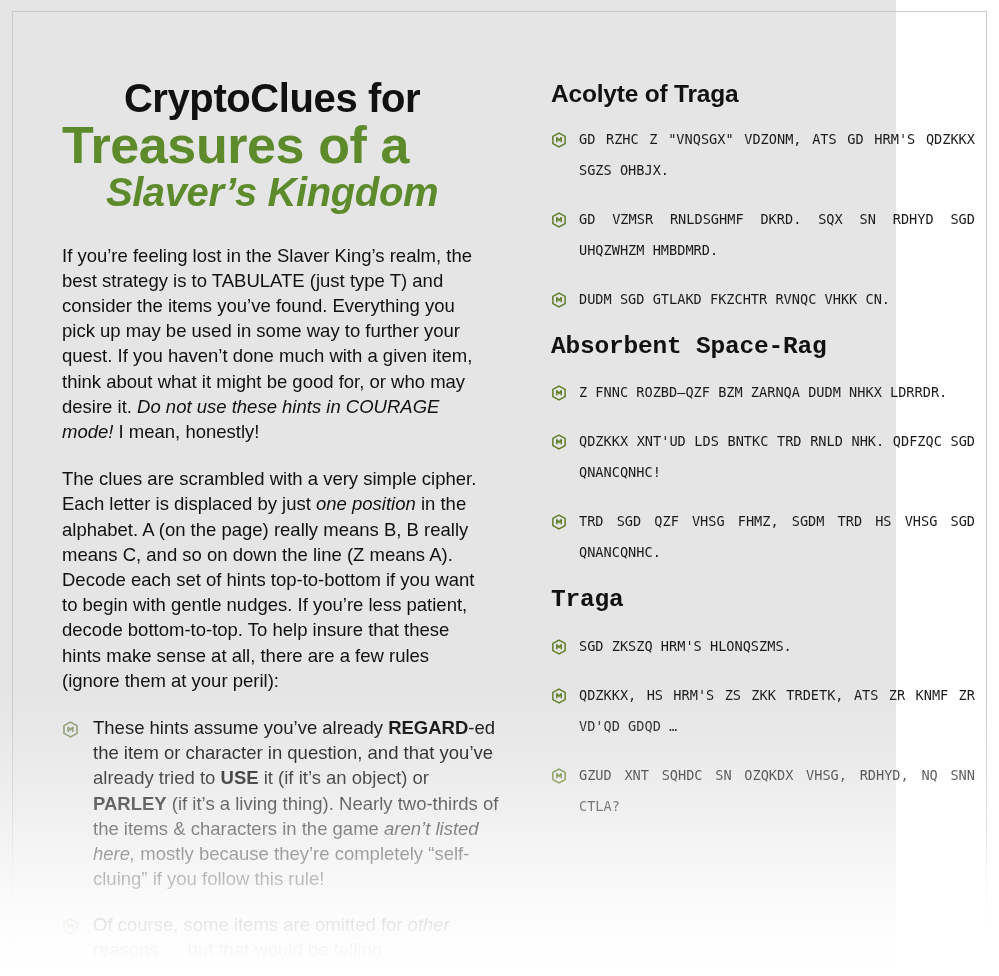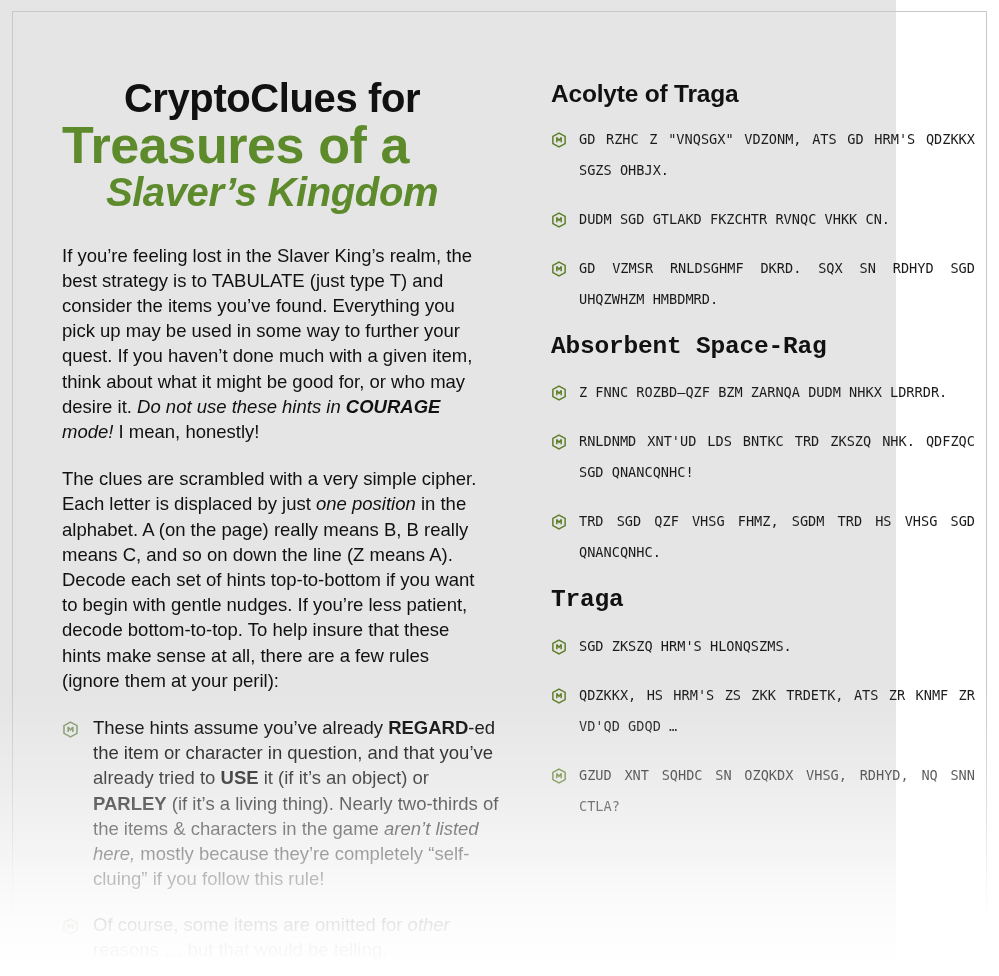--- a/index.html
+++ b/index.html
@@ -86,21 +86,21 @@
 
   .body-para {
     font-size: 18.5px;
     line-height: 25.2px;
     color: #111111;
     margin: 0 0 22px 0;
     width: 420px;
   }
   .body-para b { font-weight: normal; }
   .body-para i { }
-  .body-para .bi { font-weight: bold; font-style: italic; }
+  .body-para .bi { font-weight: normal; font-style: italic; }
 
   .rules-list {
     margin: 0;
     padding: 0;
     list-style: none;
   }
   .rule-item {
     position: relative;
     padding-left: 31px;
     font-size: 18.5px;
@@ -237,47 +237,47 @@
                     <path d="M12 1.6 L21.2 6.6 L21.2 17.4 L12 22.4 L2.8 17.4 L2.8 6.6 Z" fill="none" stroke="#5d7d26" stroke-width="2.2"></path>
                     <path d="M7.6 8.0 L7.6 15.4 L9.9 15.4 L9.9 11.6 L12 14.4 L14.1 11.6 L14.1 15.4 L16.4 15.4 L16.4 8.0 L14.1 8.0 L12 11.0 L9.9 8.0 Z" fill="#5d7d26"></path>
                   </svg></span>
                 <span class="clue-text" style="text-align: justify; text-align-last: left;">GD RZHC Z "VNQSGX" VDZONM, ATS GD HRM'S QDZKKX SGZS OHBJX.</span>
               </li>
               <li class="clue-item">
                 <span class="clue-bullet"><svg viewBox="0 0 24 24" width="100%" height="100%" aria-hidden="true">
                     <path d="M12 1.6 L21.2 6.6 L21.2 17.4 L12 22.4 L2.8 17.4 L2.8 6.6 Z" fill="none" stroke="#5d7d26" stroke-width="2.2"></path>
                     <path d="M7.6 8.0 L7.6 15.4 L9.9 15.4 L9.9 11.6 L12 14.4 L14.1 11.6 L14.1 15.4 L16.4 15.4 L16.4 8.0 L14.1 8.0 L12 11.0 L9.9 8.0 Z" fill="#5d7d26"></path>
                   </svg></span>
+                <span class="clue-text" style="text-align: justify; text-align-last: left;">GD VZMSR RNLDSGHMF DKRD. SQX SN RDHYD SGD UHQZWHZM HMBDMRD.</span>
+              </li>
+              <li class="clue-item">
+                <span class="clue-bullet"><svg viewBox="0 0 24 24" width="100%" height="100%" aria-hidden="true">
+                    <path d="M12 1.6 L21.2 6.6 L21.2 17.4 L12 22.4 L2.8 17.4 L2.8 6.6 Z" fill="none" stroke="#5d7d26" stroke-width="2.2"></path>
+                    <path d="M7.6 8.0 L7.6 15.4 L9.9 15.4 L9.9 11.6 L12 14.4 L14.1 11.6 L14.1 15.4 L16.4 15.4 L16.4 8.0 L14.1 8.0 L12 11.0 L9.9 8.0 Z" fill="#5d7d26"></path>
+                  </svg></span>
                 <span class="clue-text" style="text-align: justify; text-align-last: left;">DUDM SGD GTLAKD FKZCHTR RVNQC VHKK CN.</span>
-              </li>
-              <li class="clue-item">
-                <span class="clue-bullet"><svg viewBox="0 0 24 24" width="100%" height="100%" aria-hidden="true">
-                    <path d="M12 1.6 L21.2 6.6 L21.2 17.4 L12 22.4 L2.8 17.4 L2.8 6.6 Z" fill="none" stroke="#5d7d26" stroke-width="2.2"></path>
-                    <path d="M7.6 8.0 L7.6 15.4 L9.9 15.4 L9.9 11.6 L12 14.4 L14.1 11.6 L14.1 15.4 L16.4 15.4 L16.4 8.0 L14.1 8.0 L12 11.0 L9.9 8.0 Z" fill="#5d7d26"></path>
-                  </svg></span>
-                <span class="clue-text" style="text-align: justify; text-align-last: left;">GD VZMSR RNLDSGHMF DKRD. SQX SN RDHYD SGD UHQZWHZM HMBDMRD.</span>
               </li>
             </ul>
           </div>
           <div class="section">
             <h2 class="section-heading">Absorbent Space-Rag</h2>
             <ul class="clue-list">
               <li class="clue-item">
                 <span class="clue-bullet"><svg viewBox="0 0 24 24" width="100%" height="100%" aria-hidden="true">
                     <path d="M12 1.6 L21.2 6.6 L21.2 17.4 L12 22.4 L2.8 17.4 L2.8 6.6 Z" fill="none" stroke="#5d7d26" stroke-width="2.2"></path>
                     <path d="M7.6 8.0 L7.6 15.4 L9.9 15.4 L9.9 11.6 L12 14.4 L14.1 11.6 L14.1 15.4 L16.4 15.4 L16.4 8.0 L14.1 8.0 L12 11.0 L9.9 8.0 Z" fill="#5d7d26"></path>
                   </svg></span>
                 <span class="clue-text" style="text-align: justify; text-align-last: left;">Z FNNC ROZBD–QZF BZM ZARNQA DUDM NHKX LDRRDR.</span>
               </li>
               <li class="clue-item">
                 <span class="clue-bullet"><svg viewBox="0 0 24 24" width="100%" height="100%" aria-hidden="true">
                     <path d="M12 1.6 L21.2 6.6 L21.2 17.4 L12 22.4 L2.8 17.4 L2.8 6.6 Z" fill="none" stroke="#5d7d26" stroke-width="2.2"></path>
                     <path d="M7.6 8.0 L7.6 15.4 L9.9 15.4 L9.9 11.6 L12 14.4 L14.1 11.6 L14.1 15.4 L16.4 15.4 L16.4 8.0 L14.1 8.0 L12 11.0 L9.9 8.0 Z" fill="#5d7d26"></path>
                   </svg></span>
-                <span class="clue-text" style="text-align: justify; text-align-last: left;">RNLDNMD XNT'UD LDS BNTKC TRD ZKSZQ NHK. QDFZQC SGD QNANCQNHC!</span>
+                <span class="clue-text" style="text-align: justify; text-align-last: left;">QDZKKX XNT'UD LDS BNTKC TRD RNLD NHK. QDFZQC SGD QNANCQNHC!</span>
               </li>
               <li class="clue-item">
                 <span class="clue-bullet"><svg viewBox="0 0 24 24" width="100%" height="100%" aria-hidden="true">
                     <path d="M12 1.6 L21.2 6.6 L21.2 17.4 L12 22.4 L2.8 17.4 L2.8 6.6 Z" fill="none" stroke="#5d7d26" stroke-width="2.2"></path>
                     <path d="M7.6 8.0 L7.6 15.4 L9.9 15.4 L9.9 11.6 L12 14.4 L14.1 11.6 L14.1 15.4 L16.4 15.4 L16.4 8.0 L14.1 8.0 L12 11.0 L9.9 8.0 Z" fill="#5d7d26"></path>
                   </svg></span>
                 <span class="clue-text" style="text-align: justify; text-align-last: left;">TRD SGD QZF VHSG FHMZ, SGDM TRD HS VHSG SGD QNANCQNHC.</span>
               </li>
             </ul>
           </div>

